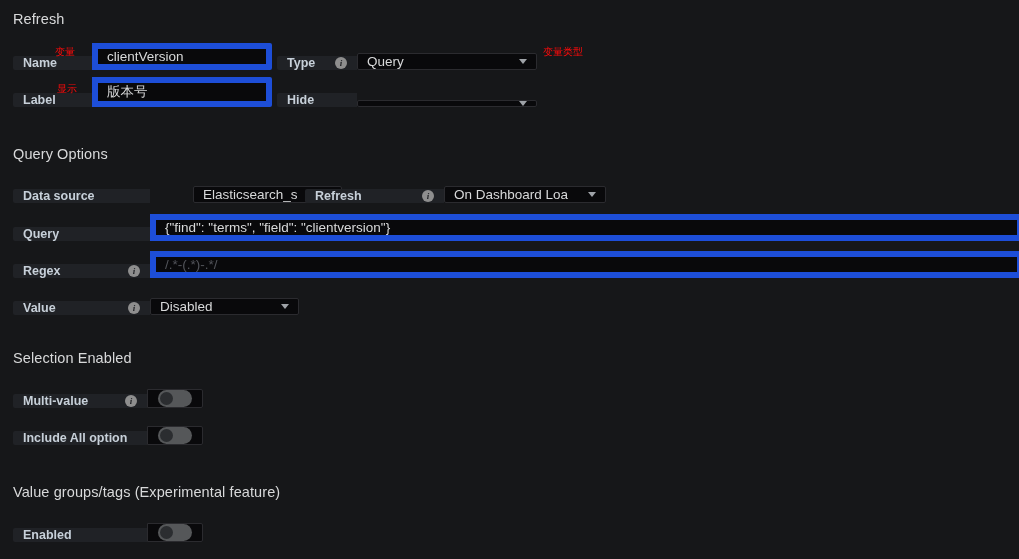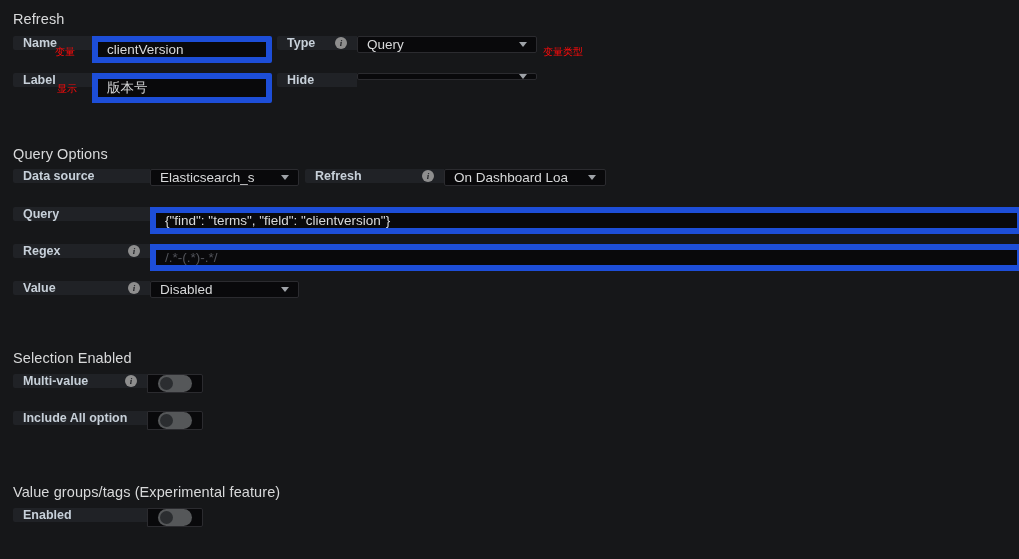--- a/index.html
+++ b/index.html
@@ -22,21 +22,21 @@
   .section-title {
     position: absolute;
     left: 13px;
     font-size: 14.5px;
     color: #d8d9da;
     letter-spacing: .1px;
     white-space: nowrap;
   }
 
   
-  .row { position: absolute; display: flex; align-items: flex-start; height: 34px; }
+  .row { position: absolute; display: flex; align-items: flex-end; height: 34px; }
 
   .lbl {
     background: #202226;
     display: flex;
     align-items: center;
     font-size: 12.5px;
     font-weight: bold;
     color: #c7d0d9;
     padding: 0 10px;
     box-sizing: border-box;
@@ -181,21 +181,21 @@
       <span>Hide</span>
     </div>
     <div class="select" style="width:180px;">
       <span class="val"></span>
       <span class="caret"></span>
     </div>
   </div>
 
   <div class="section-title" style="top:146px;">Query Options</div>
 
-  <div class="row" style="left:13px; top:169px;">
+  <div class="row" style="left:13px; top:169px;gap:43px;">
     <div class="lbl" style="width:137px;">
       <span>Data source</span>
     </div>
     <div class="select" style="width:149px;">
       <span class="val">Elasticsearch_s</span>
       <span class="caret"></span>
     </div>
   </div>
 
   <div class="row" style="left:305px; top:169px;">

